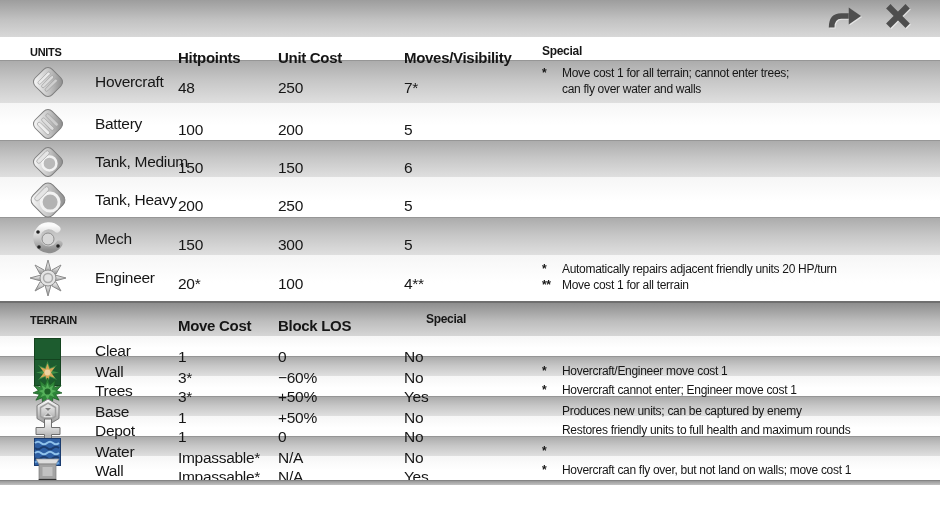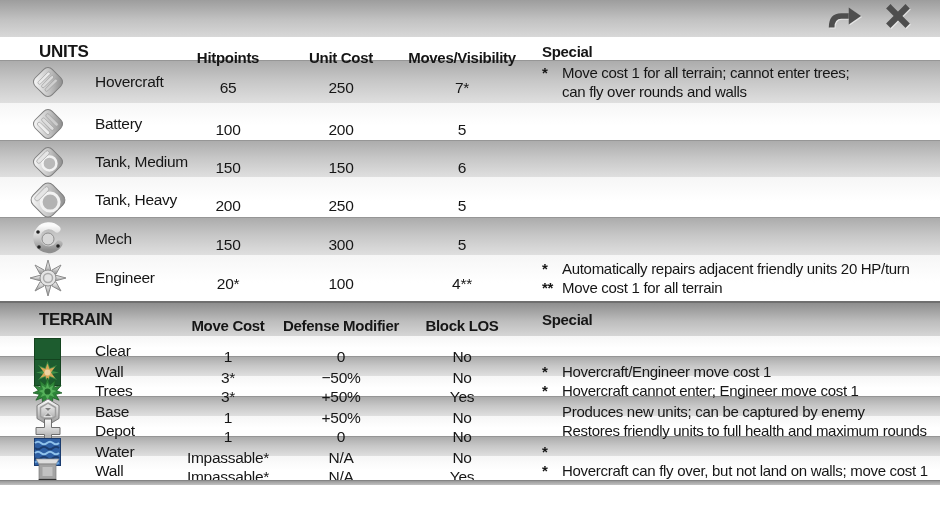--- a/index.html
+++ b/index.html
@@ -17,24 +17,24 @@
   .tbtn svg { filter:drop-shadow(1px 1px 0 rgba(255,255,255,.55)); }
   .row { display:grid; grid-template-columns:95px 83px 100px 126px 116px 1fr; align-items:center; }
   .h23{height:23px}.h25{height:35px}.h43{height:43px}.h37{height:37px}.h40{height:40px}
   .h38{height:38px}.h46{height:46px}.h29{height:20px}.h24{height:24px}
   .gray  { background:linear-gradient(180deg,#acacac 0%,#c6c6c6 45%,#dfdfdf 100%); border-top:1px solid #969696; }
   .white { background:linear-gradient(180deg,#f6f6f6 0%,#ffffff 60%); }
   .header-units { background:#ffffff; }
   .header-terrain { background:linear-gradient(180deg,#8e8e8e 0%,#bdbdbd 55%,#d6d6d6 100%); border-top:2px solid #6f6f6f; }
   .cell { white-space:nowrap; font-size:15.5px; }
   .hb { font-weight:700; font-size:15px; }
-  .hspan { grid-column:1/3; padding-left:39px; font-weight:700; font-size:17px; }
+  .hspan { grid-column:1/3; padding-left:30px; font-weight:700; font-size:11px; }
   .name { padding-left:0; }
-  .num { text-align:center;margin-top:12px; }
-  .special { padding-left:22px; font-size:15px; line-height:1.3; }
+  .num { text-align:left;margin-top:12px; }
+  .special { padding-left:22px; font-size:12px; line-height:1.3; }
   .sline { display:flex; }
   .mark { width:20px; flex:none; font-weight:700; }
   .icon-cell { display:flex; align-items:center; justify-content:center; height:100%; }
   .bottomstrip { position:relative; z-index:2; height:5px;
     background:linear-gradient(180deg,#989898,#c2c2c2); border-top:1px solid #848484; }
 </style>
 </head>
 <body>
 
 <svg width="0" height="0" style="position:absolute">
@@ -85,31 +85,31 @@
       <svg width="42" height="42" viewBox="0 0 42 42">
         <g transform="rotate(-45 21 21)">
           <rect x="9" y="9" width="24" height="24" rx="6" fill="url(#silver2)" stroke="#7e7e7e"></rect>
           <rect x="13" y="14" width="16" height="3" rx="1.5" fill="#e9e9e9" stroke="#9a9a9a" stroke-width="0.6"></rect>
           <rect x="13" y="19" width="16" height="3" rx="1.5" fill="#dcdcdc" stroke="#9a9a9a" stroke-width="0.6"></rect>
           <rect x="13" y="24" width="16" height="3" rx="1.5" fill="#cfcfcf" stroke="#9a9a9a" stroke-width="0.6"></rect>
         </g>
       </svg>
     </div>
     <div class="cell name">Hovercraft</div>
-    <div class="cell num">65</div>
+    <div class="cell num">48</div>
     <div class="cell num">250</div>
     <div class="cell num">7*</div>
     <div class="cell special">
       <div class="sline">
           <span class="mark">*</span>
           <span>Move cost 1 for all terrain; cannot enter trees;</span>
         </div>
       <div class="sline">
           <span class="mark"></span>
-          <span>can fly over rounds and walls</span>
+          <span>can fly over water and walls</span>
         </div>
     </div>
   </div>
 
   <div class="row white h37">
     <div class="cell icon-cell">
       <svg width="42" height="42" viewBox="0 0 42 42">
         <g transform="rotate(-45 21 21)">
           <rect x="9" y="9" width="24" height="24" rx="6" fill="url(#silver2)" stroke="#7e7e7e"></rect>
           <rect x="13" y="13" width="3.5" height="16" rx="1.7" fill="#eee" stroke="#9a9a9a" stroke-width="0.6"></rect>
@@ -205,21 +205,20 @@
       <div class="sline">
           <span class="mark">**</span>
           <span>Move cost 1 for all terrain</span>
         </div>
     </div>
   </div>
 
   <div class="row header-terrain h25">
     <div class="cell hspan">TERRAIN</div>
     <div class="cell num hb">Move Cost</div>
-    <div class="cell num hb">Defense Modifier</div>
     <div class="cell num hb">Block LOS</div>
     <div class="cell special hb">Special</div>
   </div>
 
   <div class="row white h29">
     <div class="cell icon-cell">
       <svg width="27" height="27" viewBox="0 0 27 27">
           <rect x="0.5" y="0.5" width="26" height="26" fill="#1d5c2f" stroke="#14431f"></rect>
         </svg>
     </div>
@@ -234,21 +233,21 @@
     <div class="cell icon-cell">
       <svg width="27" height="27" viewBox="0 0 27 27">
         <rect x="0.5" y="0.5" width="26" height="26" fill="#1d5c2f" stroke="#14431f"></rect>
         <polygon points="13.5,2 16,9 23,6 18,12 25,13.5 18,15 23,21 16,18 13.5,25 11,18 4,21 9,15 2,13.5 9,12 4,6 11,9" fill="#3f8f47"></polygon>
         <polygon points="13.5,4.5 15.5,10 21,8 17,13.5 21,19 15.5,17 13.5,22.5 11.5,17 6,19 10,13.5 6,8 11.5,10" fill="#d8a757"></polygon>
         <circle cx="13.5" cy="13.5" r="3" fill="#eed3a0"></circle>
       </svg>
     </div>
     <div class="cell name">Wall</div>
     <div class="cell num">3*</div>
-    <div class="cell num">−50%</div>
+    <div class="cell num">−60%</div>
     <div class="cell num">No</div>
     <div class="cell special">
       <div class="sline">
           <span class="mark">*</span>
           <span>Hovercraft/Engineer move cost 1</span>
         </div>
     </div>
   </div>
 
   <div class="row white h29">

